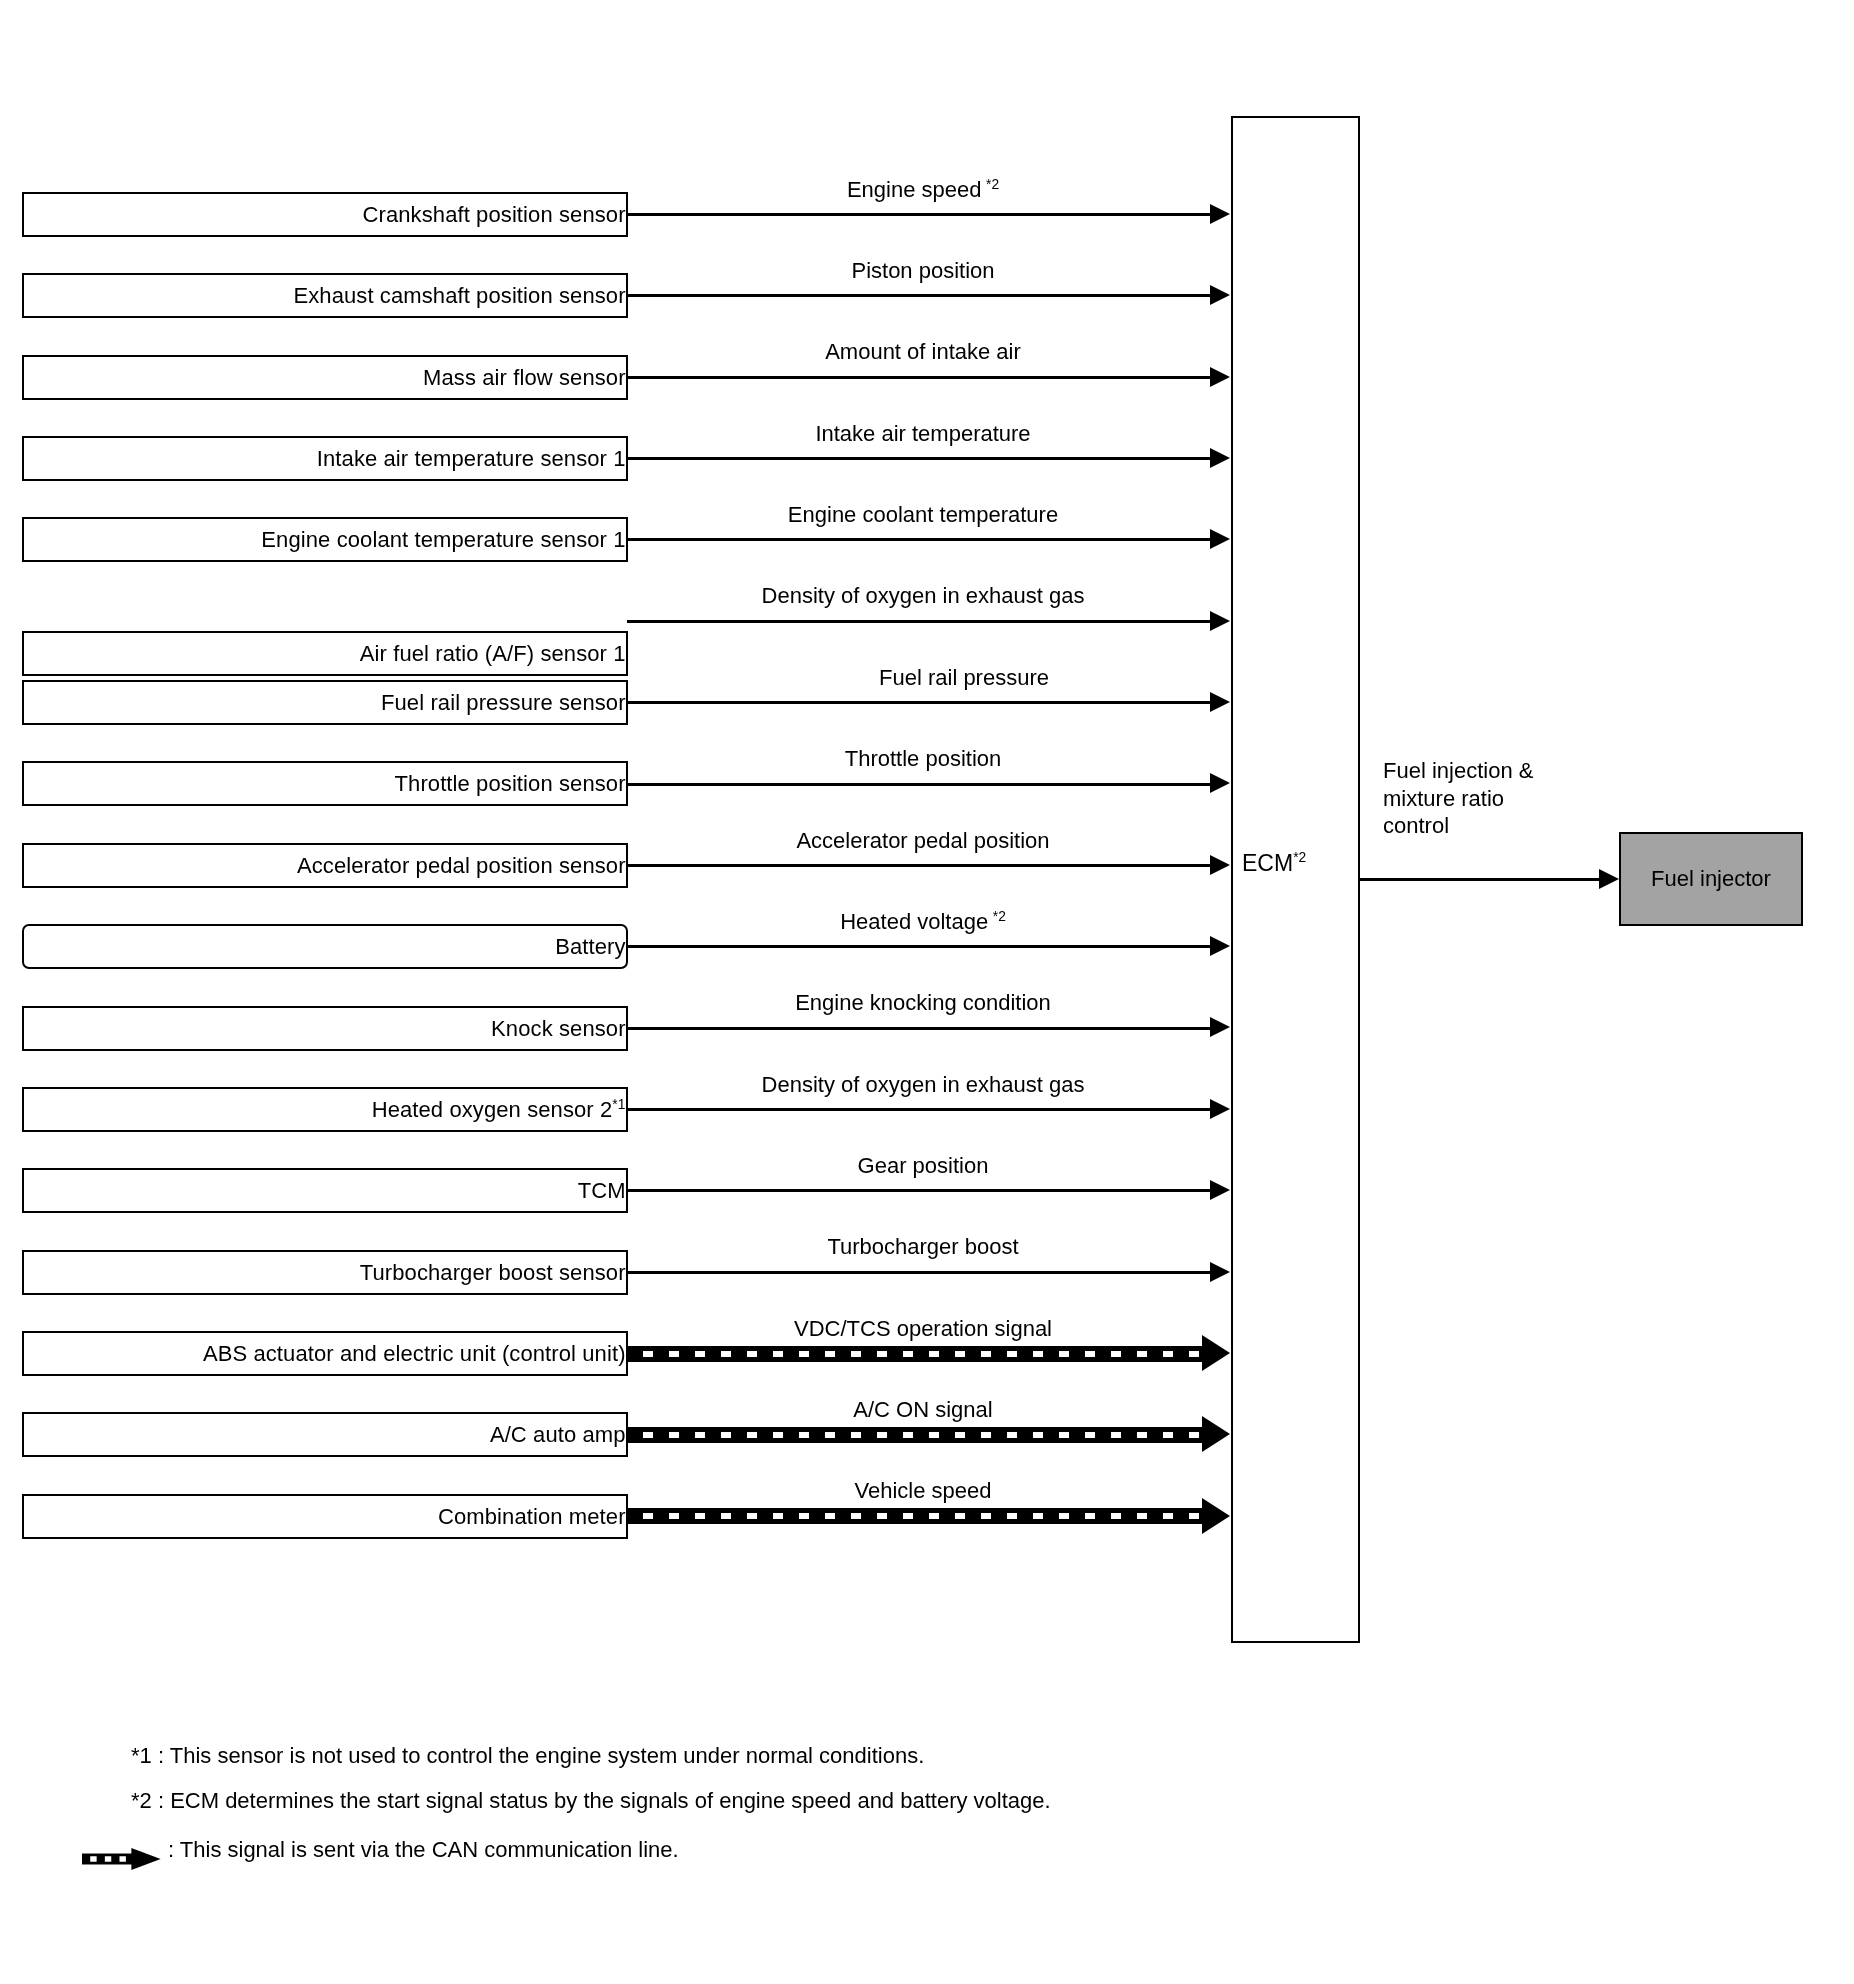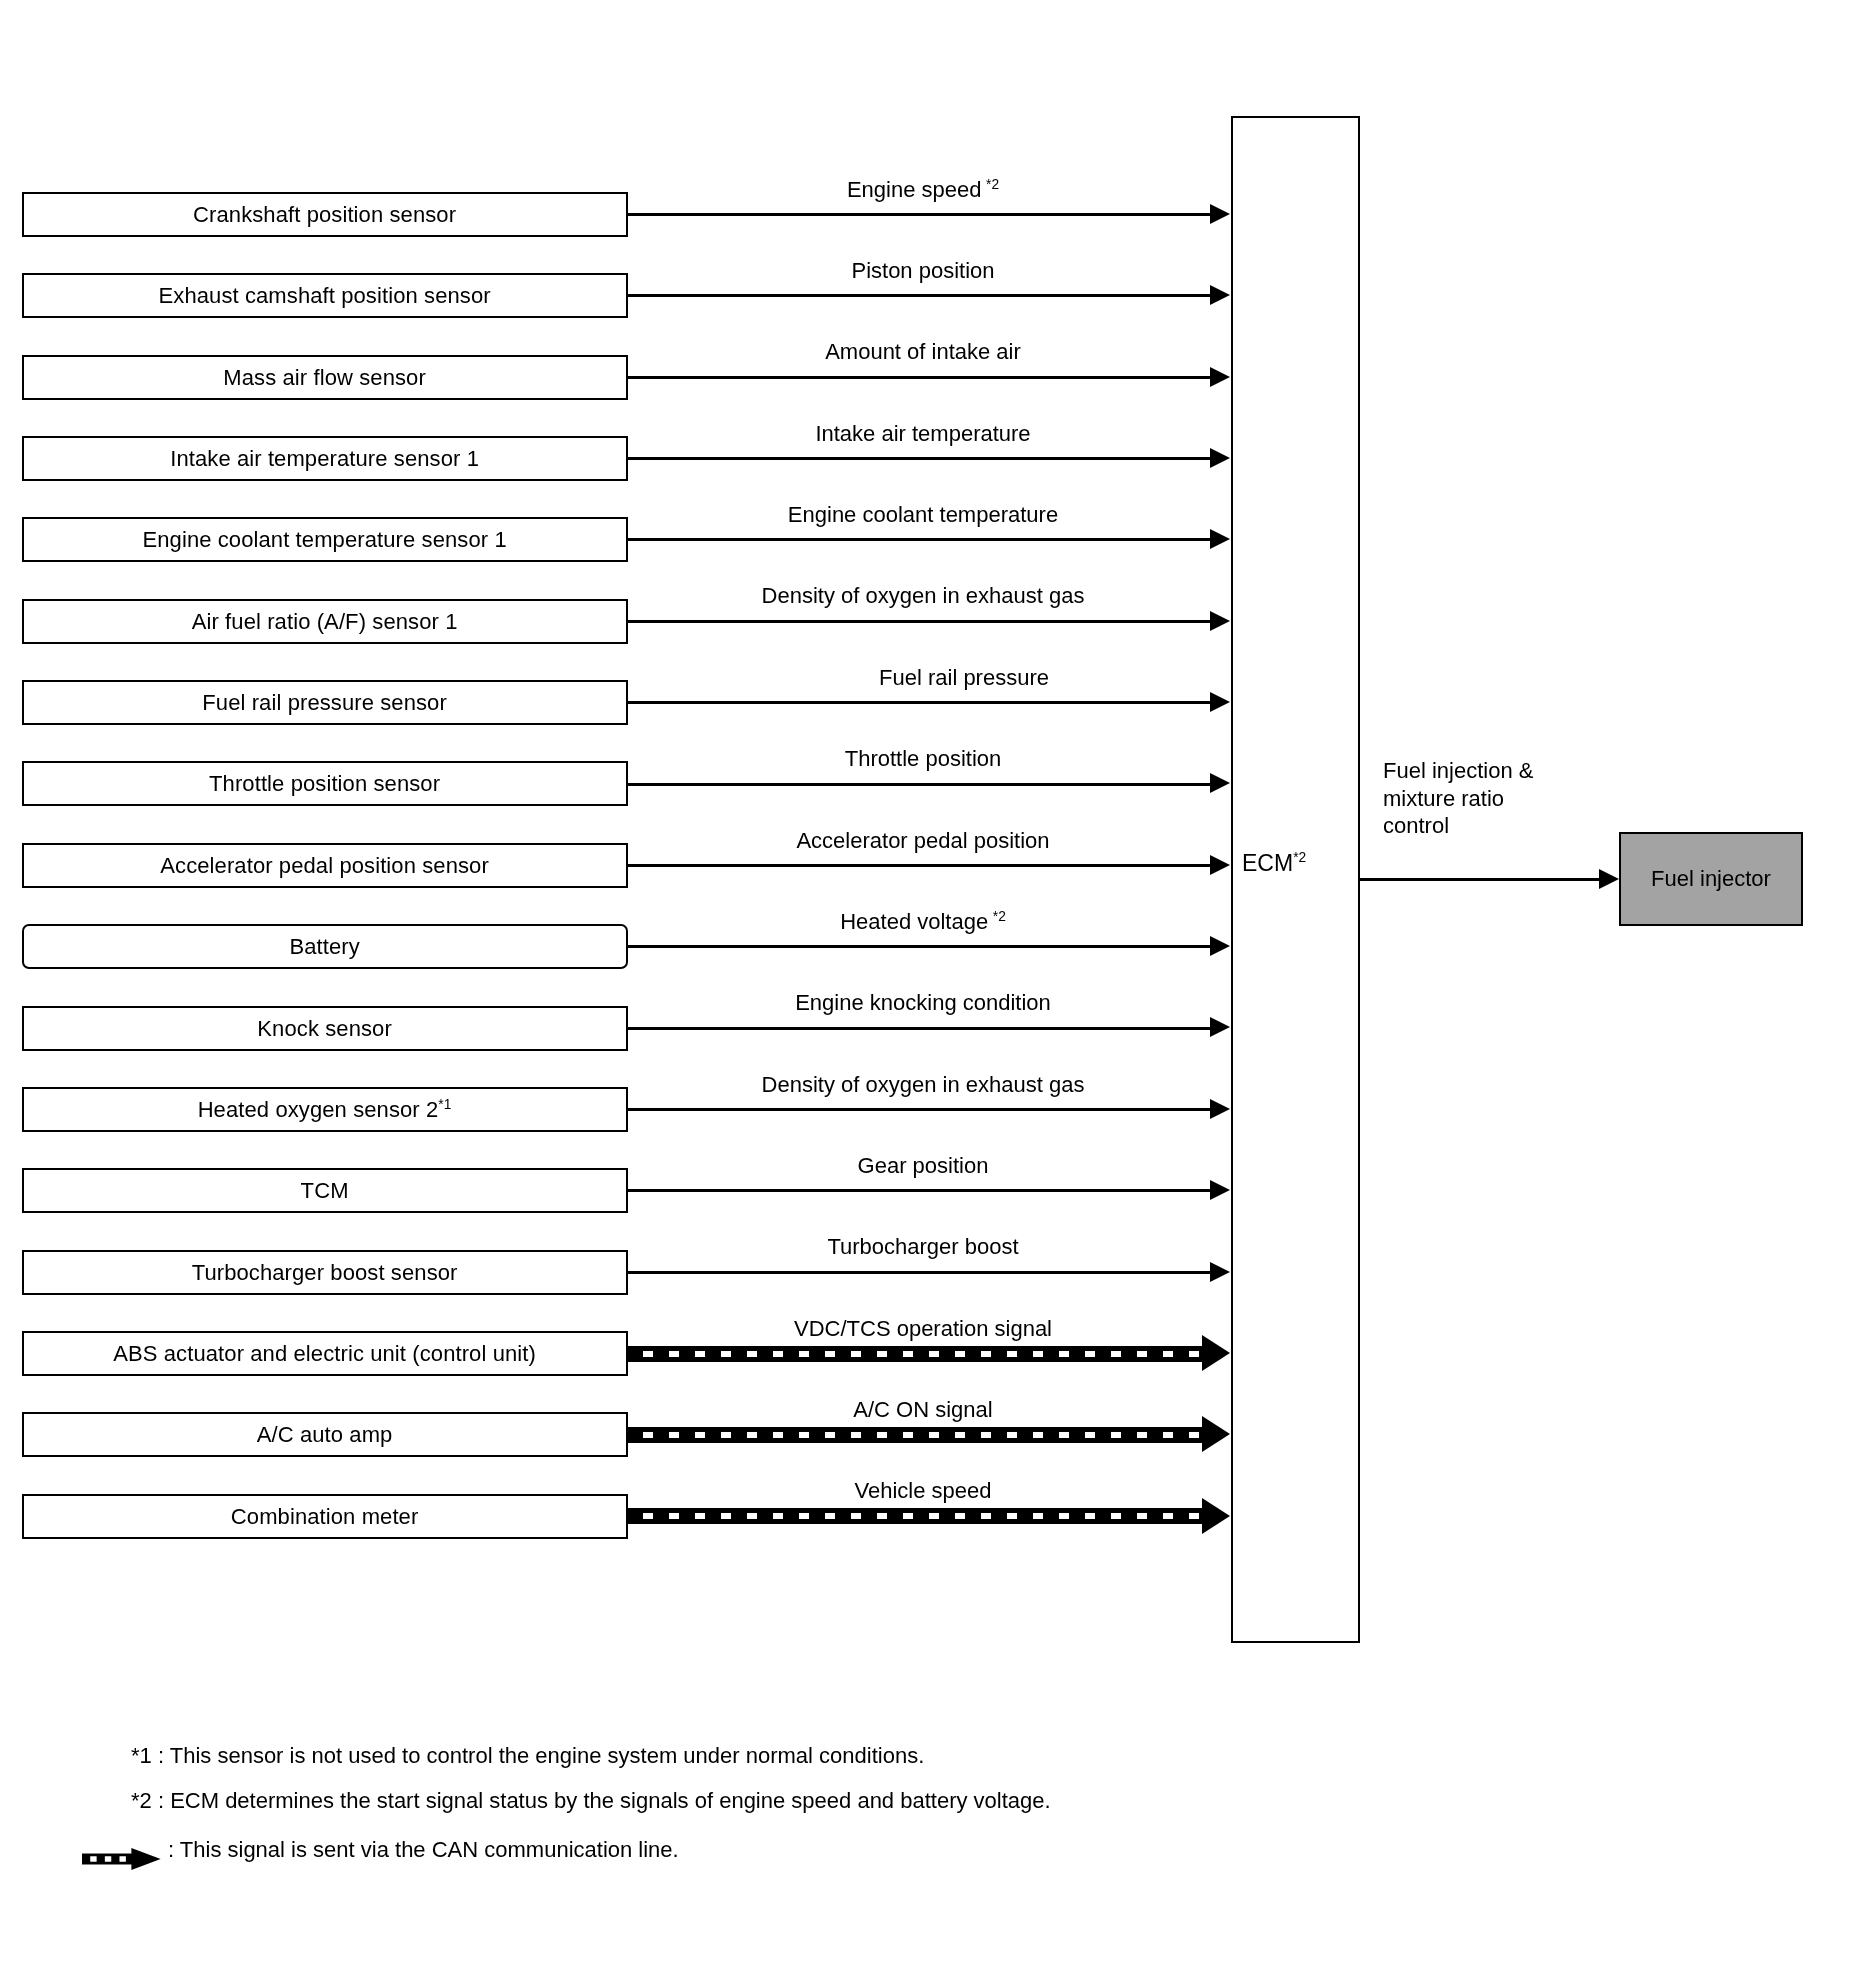--- a/index.html
+++ b/index.html
@@ -23,21 +23,21 @@
   .src-box {
     position: absolute;
     left: 21.6px;
     width: 606px;
     height: 45px;
     box-sizing: border-box;
     border: 2.3px solid #000000;
     background: #ffffff;
     display: flex;
     align-items: center;
-    justify-content: center;
+    justify-content: flex-end;
   }
   .src-label {
     font-size: 22px;
     line-height: 1;
     white-space: nowrap;
     letter-spacing: 0.1px;
   }
   .sup {
     font-size: 13.8px;
     vertical-align: super;
@@ -183,21 +183,21 @@
       </div>
       <div class="sig-label" style="left: 923px; top: 423px;"><span>Intake air temperature</span></div>
       <div class="arrow-line" style="left: 627px; top: 457px; width: 583px;"></div>
       <div class="arrow-head" style="left: 1210px; top: 448px;"></div>
       <div class="src-box" style="top: 517px;">
         <span class="src-label">Engine coolant temperature sensor 1</span>
       </div>
       <div class="sig-label" style="left: 923px; top: 504px;"><span>Engine coolant temperature</span></div>
       <div class="arrow-line" style="left: 627px; top: 538px; width: 583px;"></div>
       <div class="arrow-head" style="left: 1210px; top: 529px;"></div>
-      <div class="src-box" style="top: 599px;">
+      <div class="src-box" style="top: 631px;">
         <span class="src-label">Air fuel ratio (A/F) sensor 1</span>
       </div>
       <div class="sig-label" style="left: 923px; top: 585px;"><span>Density of oxygen in exhaust gas</span></div>
       <div class="arrow-line" style="left: 627px; top: 620px; width: 583px;"></div>
       <div class="arrow-head" style="left: 1210px; top: 611px;"></div>
       <div class="src-box" style="top: 680px;">
         <span class="src-label">Fuel rail pressure sensor</span>
       </div>
       <div class="sig-label" style="left: 923px; top: 667px; margin-left: 41px;"><span>Fuel rail pressure</span></div>
       <div class="arrow-line" style="left: 627px; top: 701px; width: 583px;"></div>

